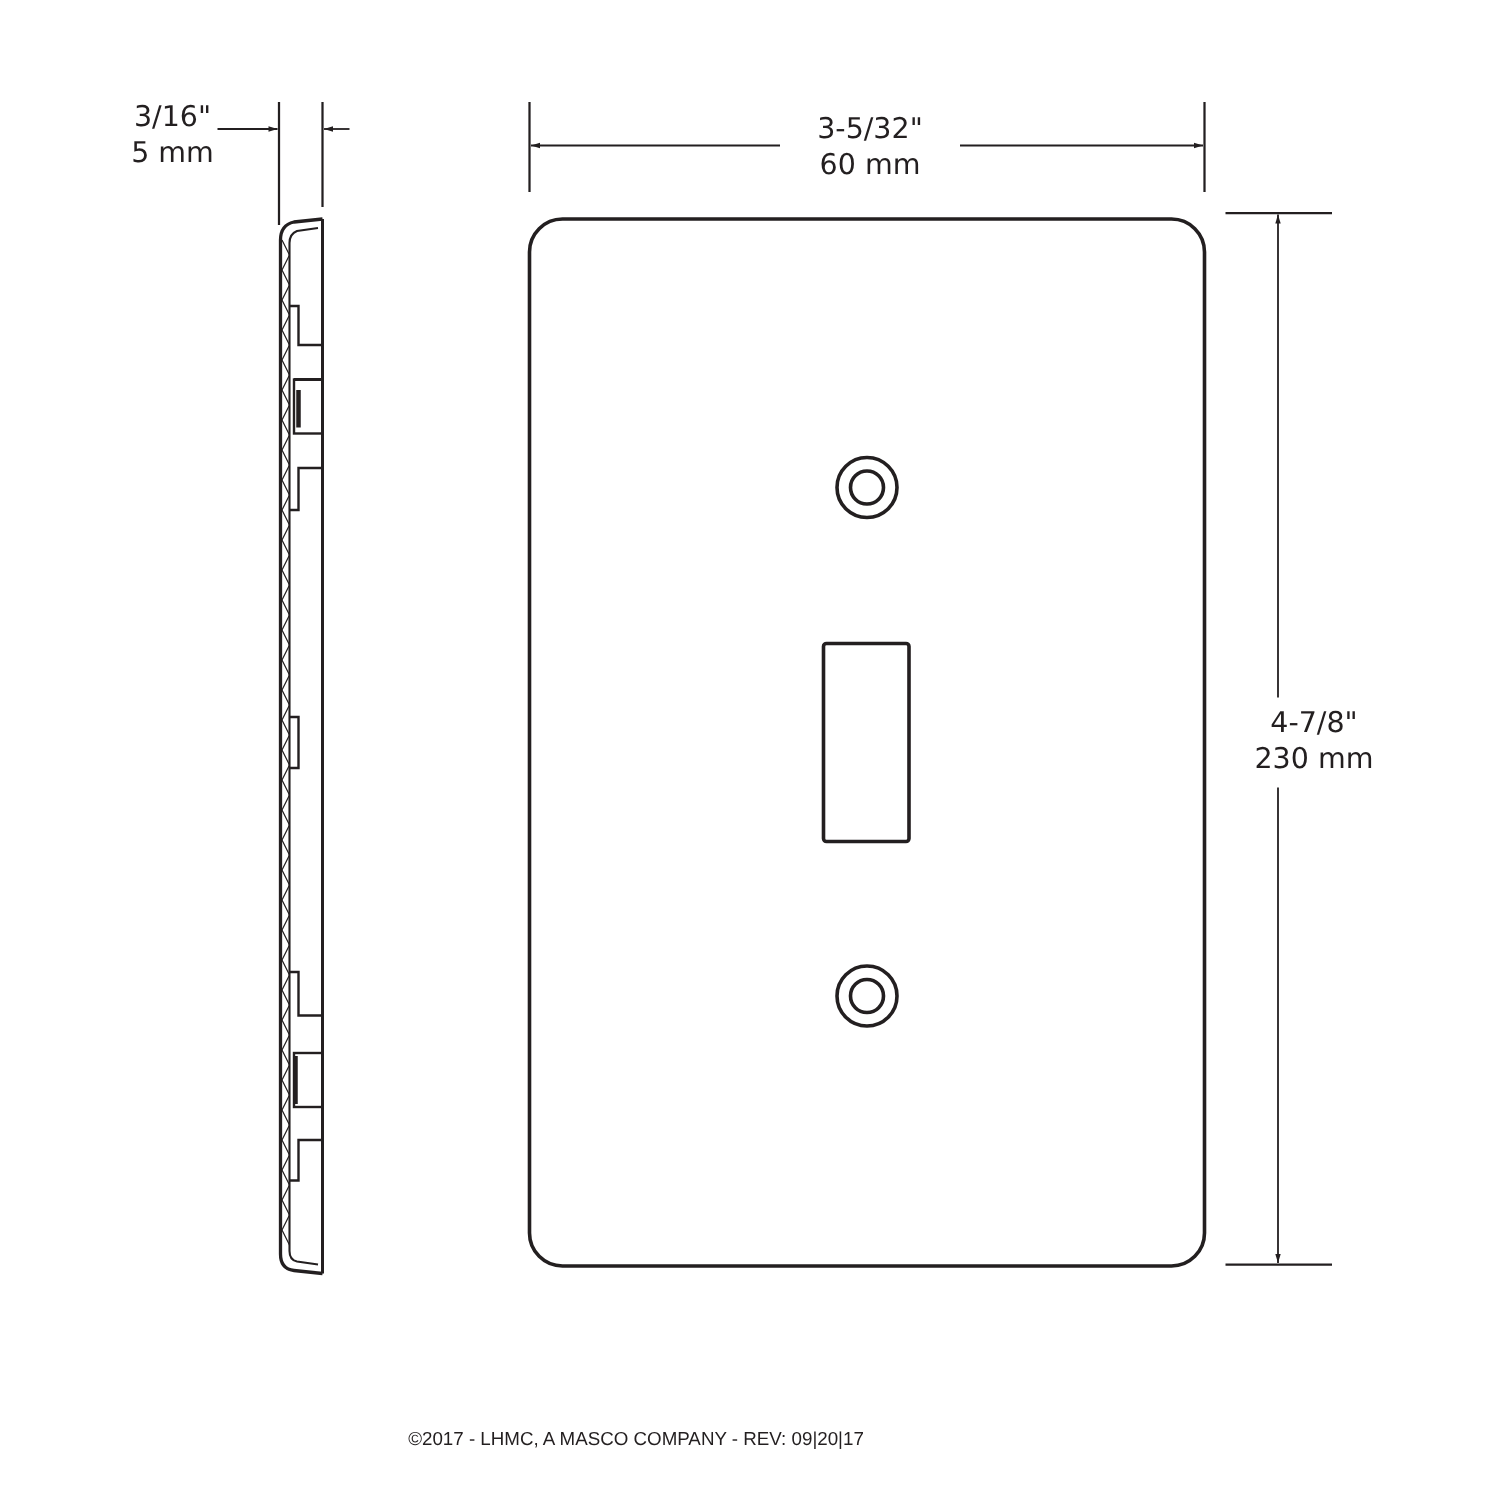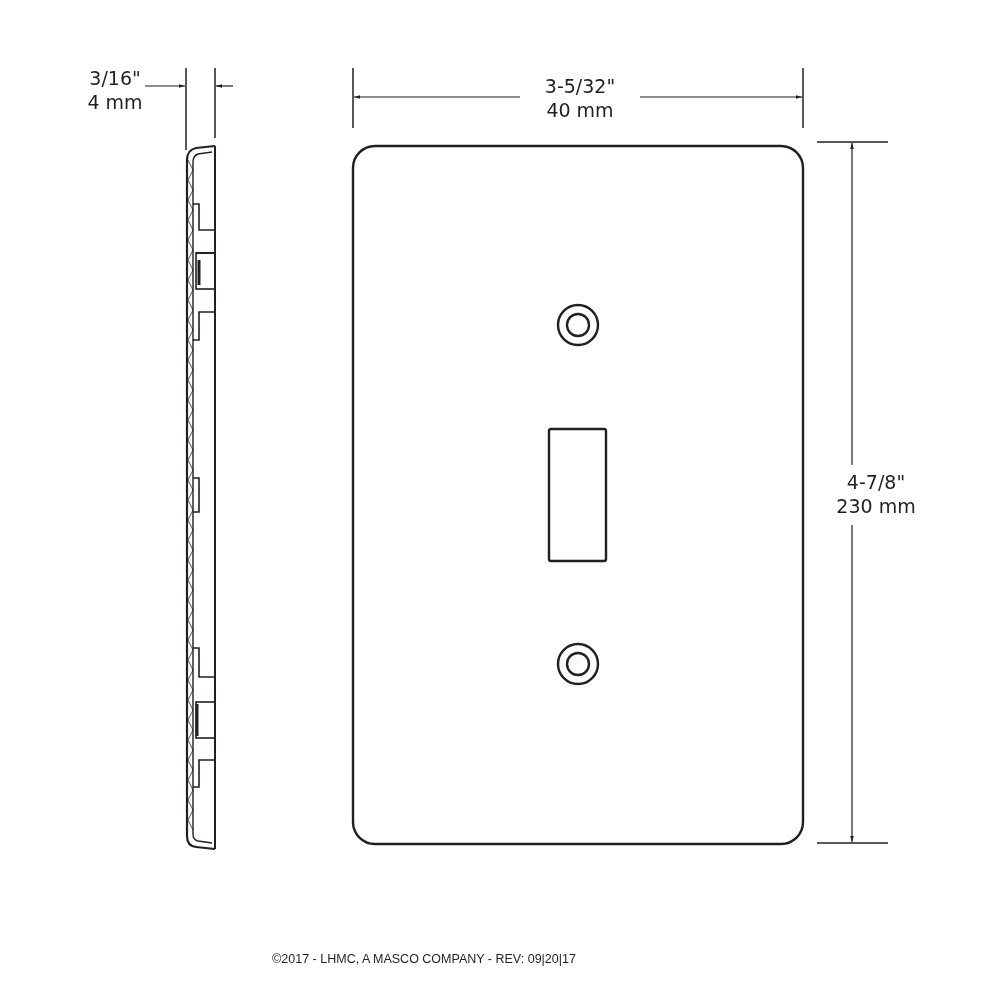--- a/index.html
+++ b/index.html
@@ -76,26 +76,26 @@
     <line x1="817" y1="142" x2="888" y2="142" stroke-width="1.5"></line>
     <line x1="817" y1="843" x2="888" y2="843" stroke-width="1.5"></line>
 
     <line x1="852" y1="465" x2="852" y2="143" stroke-width="1.2" marker-end="url(#arrow)"></line>
     <line x1="852" y1="525" x2="852" y2="842" stroke-width="1.2" marker-end="url(#arrow)"></line>
   </g>
 </svg>
 
 <div id="lbl-thickness" class="dim-label">
   <span>3/16"</span>
-  <span>4 mm</span>
+  <span>5 mm</span>
 </div>
 
 <div id="lbl-width" class="dim-label">
   <span>3-5/32"</span>
-  <span>40 mm</span>
+  <span>60 mm</span>
 </div>
 
 <div id="lbl-height" class="dim-label">
   <span>4-7/8"</span>
   <span>230 mm</span>
 </div>
 
 <div class="footer">©2017 - LHMC, A MASCO COMPANY - REV: 09|20|17</div>
 
 </body></html>

